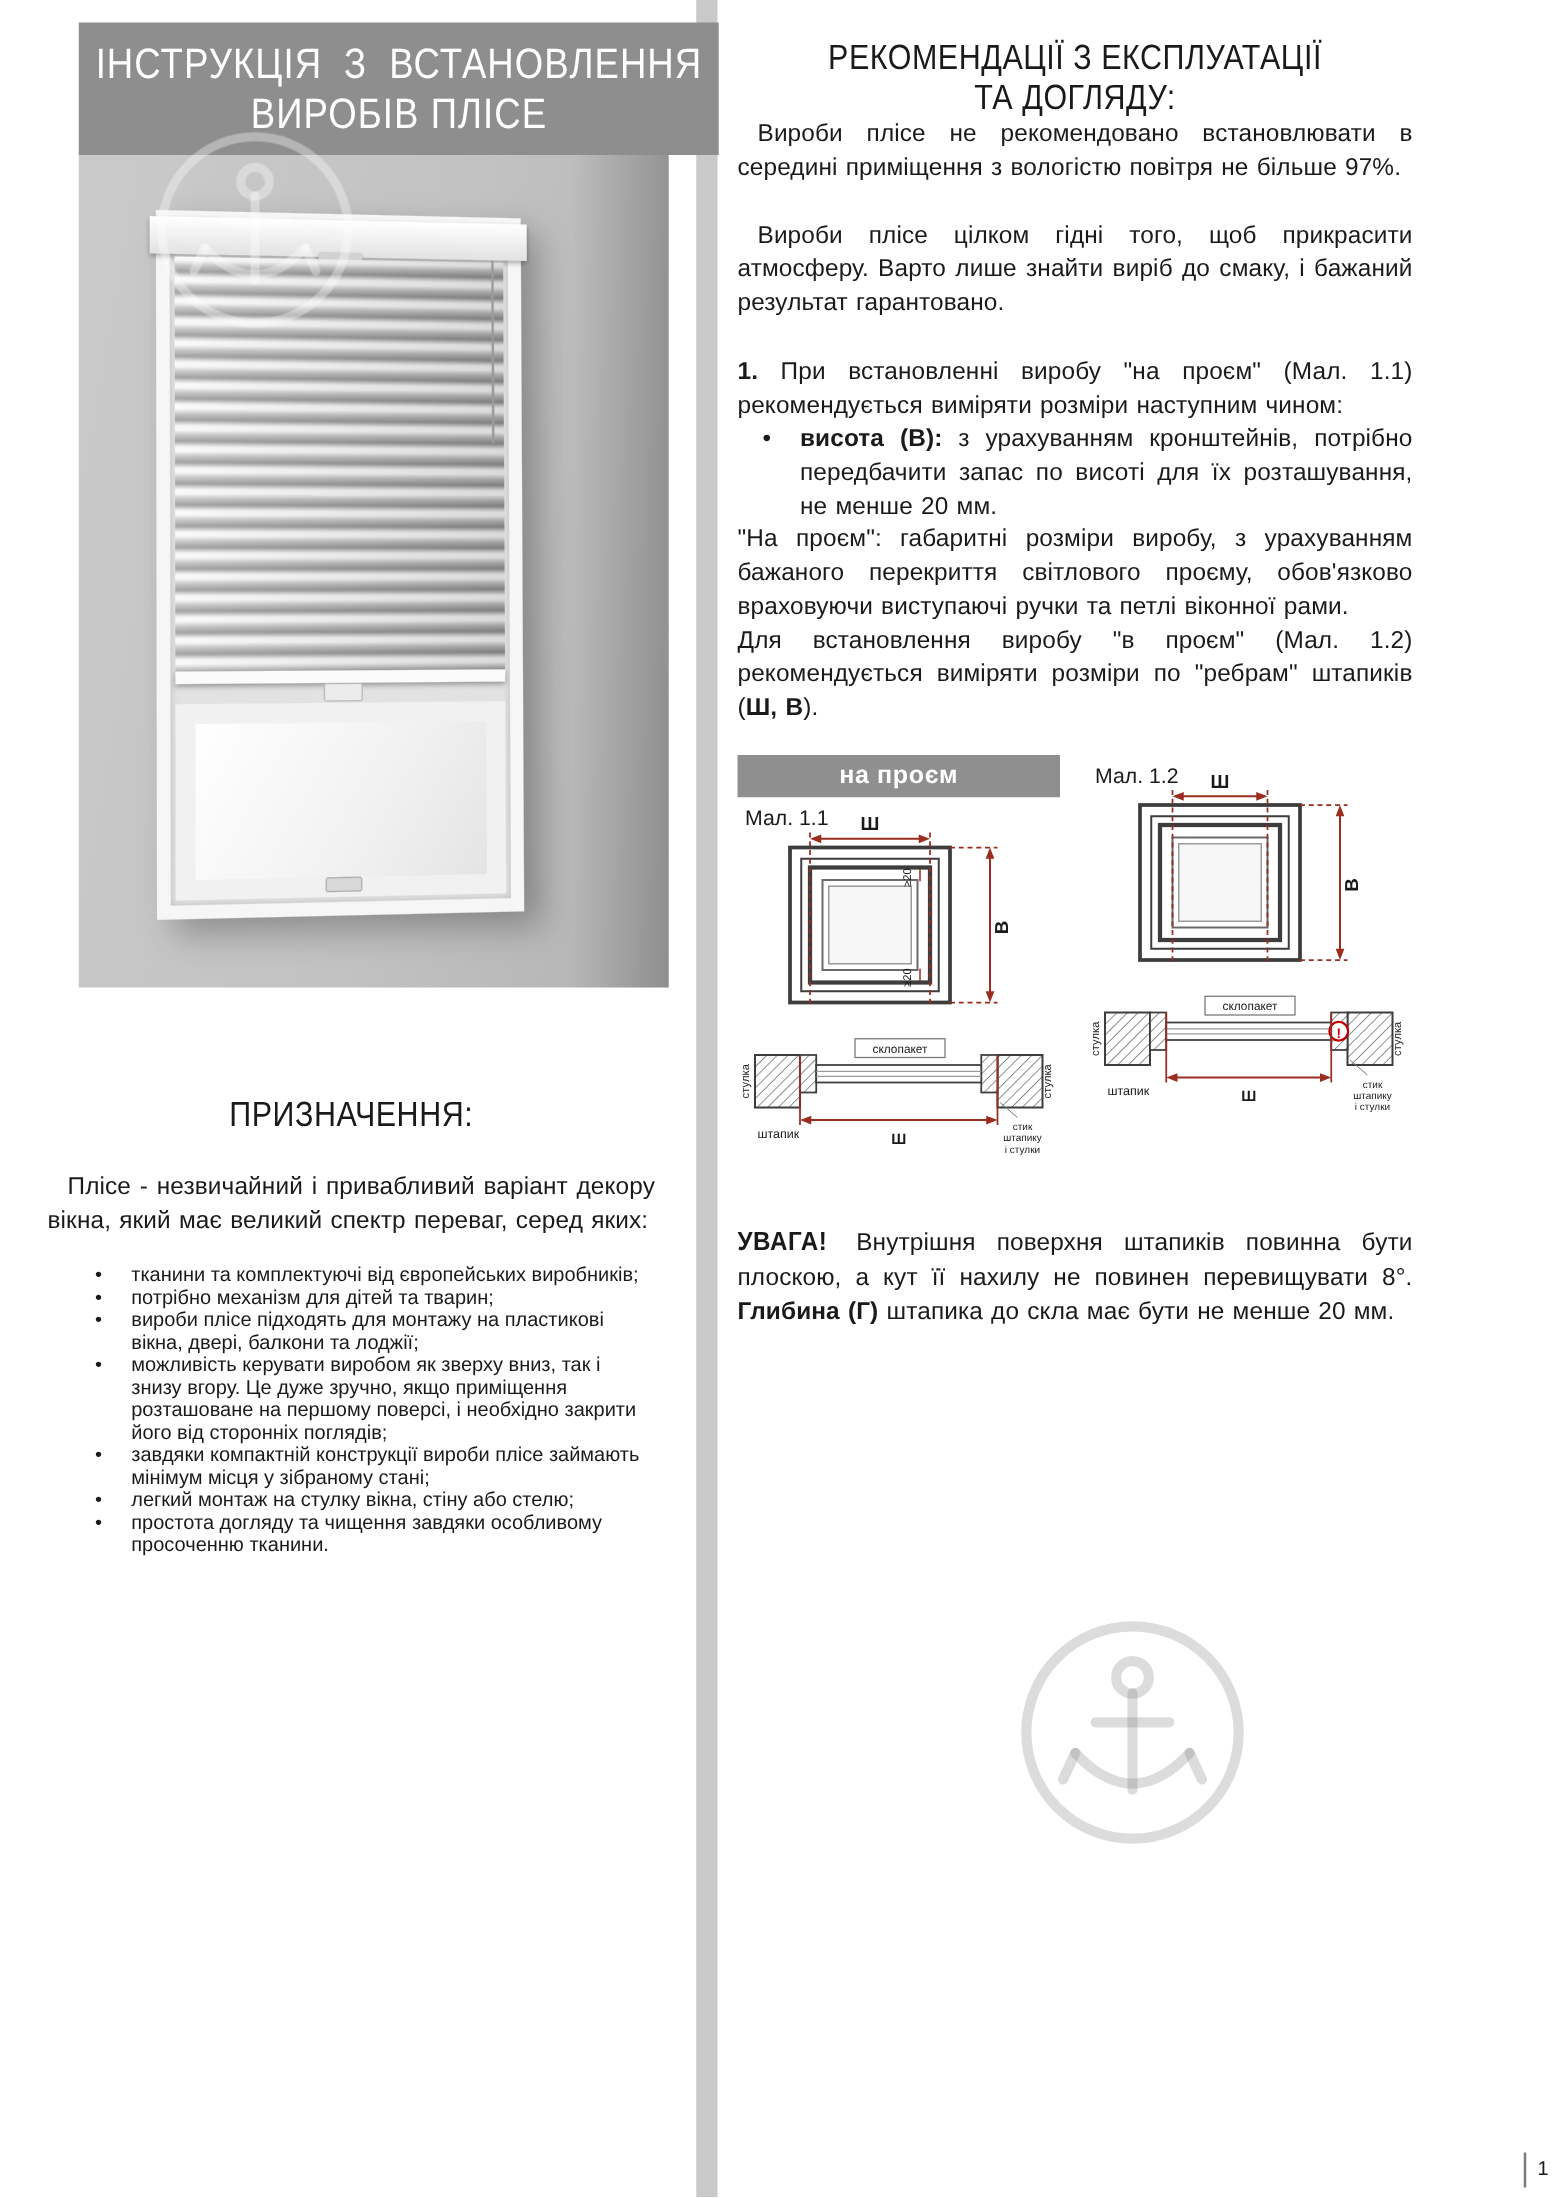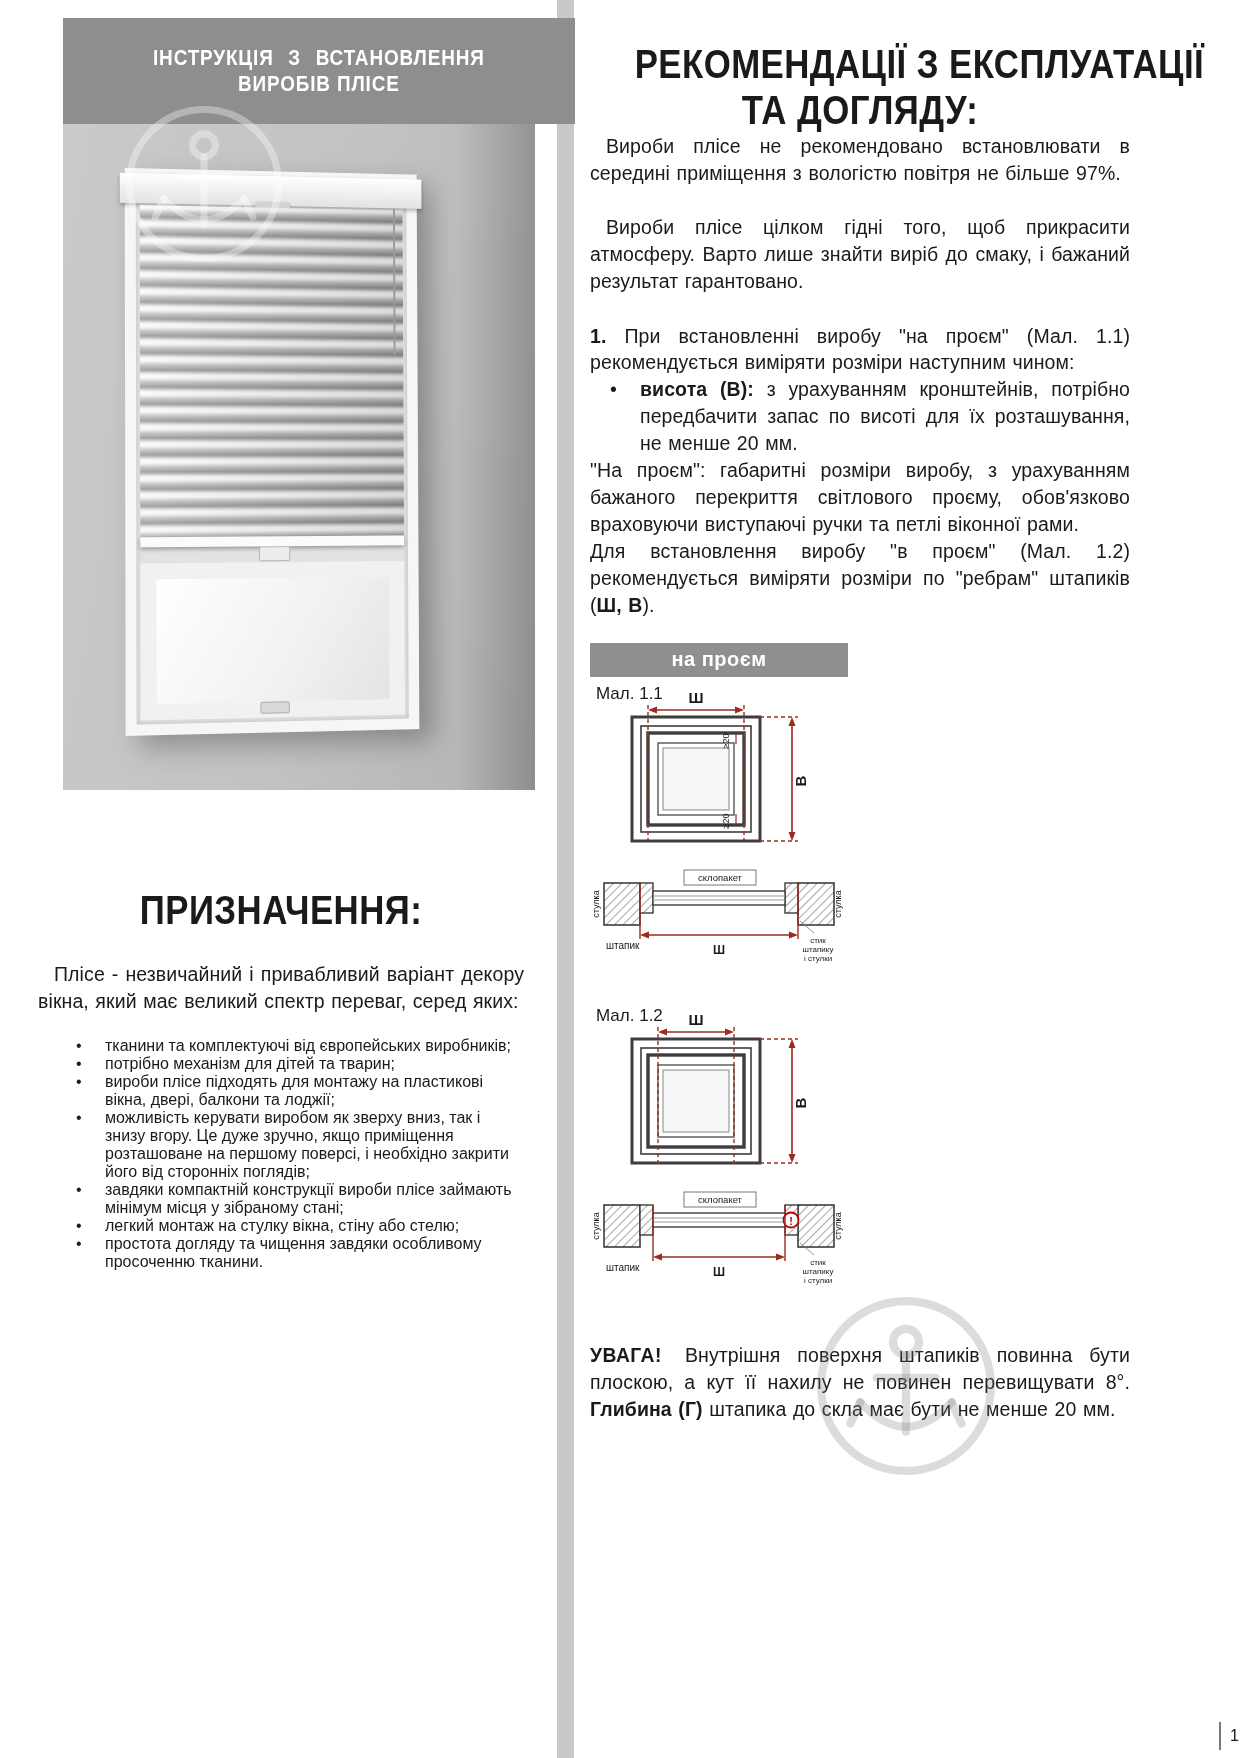--- a/index.html
+++ b/index.html
@@ -8,21 +8,21 @@
     font-family:"Liberation Sans",sans-serif;color:#1a1a1a;
   }
   
   .center-strip{position:absolute;left:557px;top:0;width:17px;height:100%;background:#c9c9c9;z-index:0;}
 
   
   .left-header{
     position:absolute;left:63px;top:18px;width:512px;height:106px;background:#8e8e8e;z-index:1;
     display:flex;align-items:center;justify-content:center;text-align:center;
   }
-  .doc-title{margin:0;color:#ffffff;font-size:22px;font-weight:bold;line-height:1.18;letter-spacing:1px;text-align:center;}
+  .doc-title{margin:0;color:#ffffff;font-size:34px;font-weight:normal;line-height:1.18;letter-spacing:1px;text-align:center;}
   .doc-title .cond{display:block;transform:scaleX(0.86);transform-origin:center;white-space:nowrap;}
   .doc-title .cond:first-child{word-spacing:10px;}
 
   
   .photo{
     position:absolute;left:63px;top:124px;width:472px;height:666px;z-index:1;overflow:hidden;
     background:linear-gradient(100deg,#cacaca 0%,#c2c2c2 55%,#b2b2b2 100%);
   }
   .photo::after{content:"";position:absolute;right:0;top:0;width:78px;height:100%;
     background:linear-gradient(90deg,rgba(0,0,0,0) 0%,rgba(0,0,0,0.20) 100%);}
@@ -55,21 +55,21 @@
 
   
   .watermark{position:absolute;pointer-events:none;z-index:3;}
   .wm-top{left:118px;top:98px;width:172px;height:172px;color:rgba(255,255,255,0.35);}
   .wm-bottom{left:808px;top:1288px;width:196px;height:196px;color:rgba(130,130,130,0.28);}
   .watermark svg{width:100%;height:100%;}
 
   
   .body{font-size:19.5px;line-height:1.38;text-align:justify;letter-spacing:0.1px;word-spacing:1px;margin:0;}
   .indent{text-indent:16px;}
-  .h-mid{font-size:40px;font-weight:bold;text-align:center;margin:11px;line-height:1.15;letter-spacing:0.5px;}
+  .h-mid{font-size:28px;font-weight:normal;text-align:center;margin:0;line-height:1.15;letter-spacing:0.5px;}
   .h-mid .cond{display:block;transform:scaleX(0.87);transform-origin:center;white-space:nowrap;}
 
   
   .purpose{position:absolute;left:38px;top:876px;width:486px;z-index:2;}
   .purpose .h-mid{margin-bottom:28px;}
   .purpose .intro{margin-bottom:22px;}
   .bullets{list-style:none;margin:0;padding:0;}
   .bullets li{position:relative;padding-left:67px;margin:0;}
   .bullets li::before{content:"\2022";position:absolute;left:38px;top:0;}
 
@@ -78,21 +78,21 @@
   .care-h{margin-bottom:0;}
   .p-first{margin-top:38px;}
   .gap-top{margin-top:27px;}
   .meas-h{margin-top:34px;}
   .step1{margin-top:28px;}
   .m-bullets{list-style:none;margin:0;padding:0;}
   .m-bullets li{position:relative;padding-left:50px;text-align:justify;font-size:19.5px;line-height:1.38;letter-spacing:0.1px;word-spacing:1px;}
   .m-bullets li::before{content:"\2022";position:absolute;left:20px;top:0;}
 
   
-  .diagrams{margin-top:24px;display:flex;gap:22px;flex-direction:column;}
+  .diagrams{margin-top:24px;display:flex;gap:22px;}
   .diagram{margin:0;width:258px;}
   .d-head{background:#8f8f8f;color:#ffffff;font-weight:bold;font-size:20px;text-align:center;
     padding:5px 0 6px 0;letter-spacing:0.5px;}
   .d-svg{display:block;background:#ffffff;font-family:"Liberation Sans",sans-serif;}
 
   
   .attention{margin-top:42px;}
   .uvaga{display:inline-block;transform:scaleX(0.92);transform-origin:left center;
     font-weight:bold;font-size:21px;letter-spacing:0.5px;}
 

